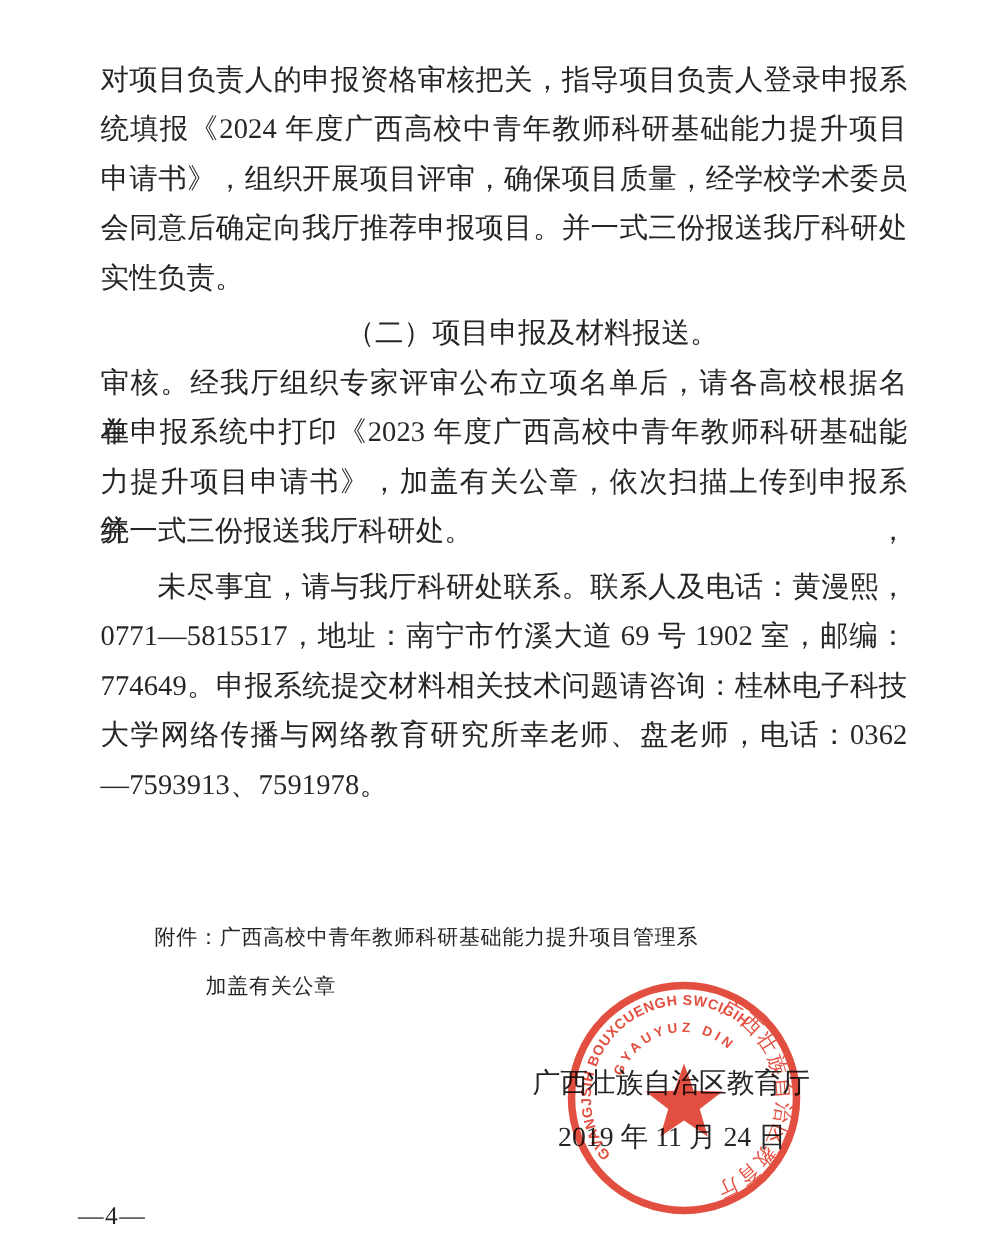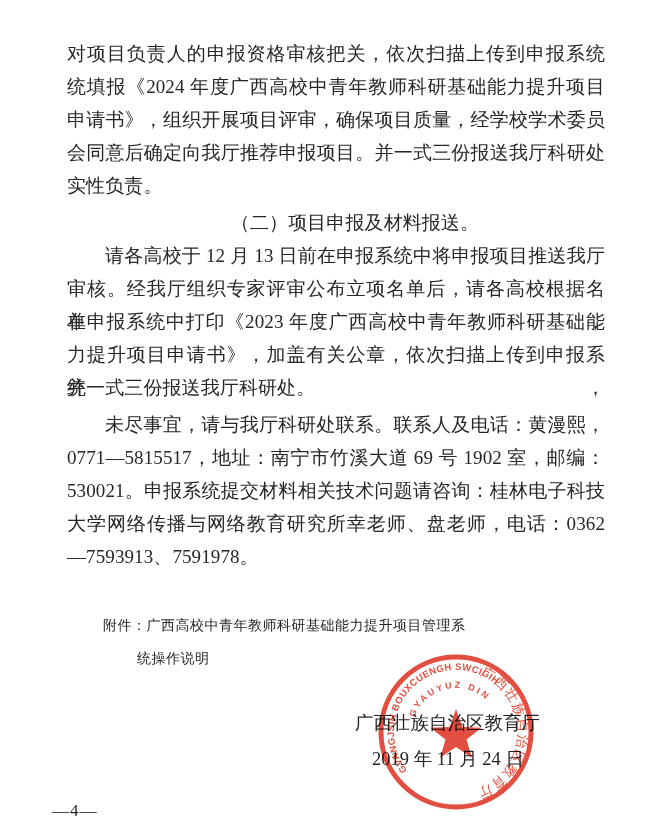--- a/index.html
+++ b/index.html
@@ -105,41 +105,40 @@
     font-weight: bold;
     letter-spacing: 2.5px;
   }
 </style>
 </head>
 <body>
 
 <div class="page">
 
   <div class="body-text">
-      <div class="body-line fill">对项目负责人的申报资格审核把关，依次扫描上传到申报系统</div>
+      <div class="body-line fill">对项目负责人的申报资格审核把关，指导项目负责人登录申报系</div>
       <div class="body-line fill">统填报《2024 年度广西高校中青年教师科研基础能力提升项目</div>
       <div class="body-line fill">申请书》，组织开展项目评审，确保项目质量，经学校学术委员</div>
       <div class="body-line fill">会同意后确定向我厅推荐申报项目。并一式三份报送我厅科研处</div>
       <div class="body-line">实性负责。</div>
       <div class="body-line indent para">（二）项目申报及材料报送。</div>
-      <div class="body-line fill indent">请各高校于 12 月 13 日前在申报系统中将申报项目推送我厅</div>
       <div class="body-line fill">审核。经我厅组织专家评审公布立项名单后，请各高校根据名单，</div>
       <div class="body-line fill">在申报系统中打印《2023 年度广西高校中青年教师科研基础能</div>
       <div class="body-line fill">力提升项目申请书》，加盖有关公章，依次扫描上传到申报系统，</div>
       <div class="body-line">并一式三份报送我厅科研处。</div>
       <div class="body-line fill indent para">未尽事宜，请与我厅科研处联系。联系人及电话：黄漫熙，</div>
       <div class="body-line fill">0771—5815517，地址：南宁市竹溪大道 69 号 1902 室，邮编：</div>
-      <div class="body-line fill">530021。申报系统提交材料相关技术问题请咨询：桂林电子科技</div>
+      <div class="body-line fill">774649。申报系统提交材料相关技术问题请咨询：桂林电子科技</div>
       <div class="body-line fill">大学网络传播与网络教育研究所幸老师、盘老师，电话：0362</div>
       <div class="body-line">—7593913、7591978。</div>
     </div>
 
   <div class="attachment">
     <div class="attachment-line1">附件：广西高校中青年教师科研基础能力提升项目管理系</div>
-    <div class="attachment-line2">统操作说明</div>
+    <div class="attachment-line2">加盖有关公章</div>
   </div>
 
   <div class="sig-issuer">广西壮族自治区教育厅</div>
 
   <div class="sig-date">2019 年 11 月 24 日</div>
 
   <svg class="seal" viewBox="0 0 160 160" xmlns="http://www.w3.org/2000/svg">
     <defs>
       <path id="outerTextCircle" d="M32.5,119.9 A62,62 0 0 1 18,80 A62,62 0 0 1 127.5,40.1 A62,62 0 0 1 142,80 A62,62 0 0 1 32.5,119.9"></path>
       <path id="innerTextArc" d="M46.3,108.3 A44,44 0 0 1 36,80 A44,44 0 0 1 113.7,51.7"></path>

